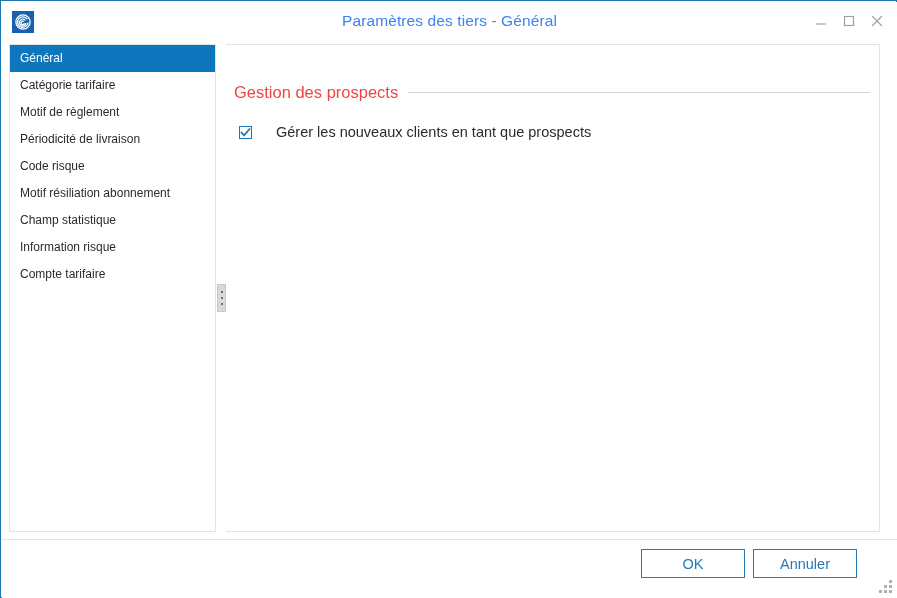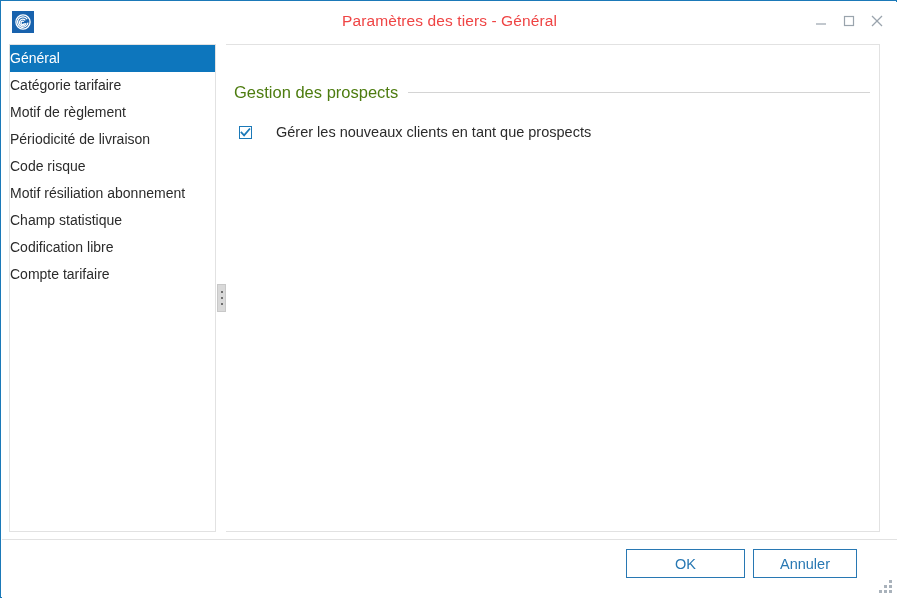--- a/index.html
+++ b/index.html
@@ -43,21 +43,21 @@
     justify-content: center;
   }
   .app-icon svg { display: block; }
 
   .title-text {
     position: absolute;
     left: 0; top: 10px;
     width: 895px;
     text-align: center;
     font-size: 15.5px;
-    color: #ef4444;
+    color: #3b82f6;
     letter-spacing: 0.1px;
     user-select: none;
   }
 
   .winbtns {
     position: absolute;
     right: 6px; top: 8px;
     display: flex;
     align-items: center;
   }
@@ -88,21 +88,22 @@
     height: 488px;
     box-sizing: border-box;
     border: 1px solid #e2e2e2;
     border-right: none;
     background: #ffffff;
     overflow: hidden;
   }
   .side-item {
     height: 27px;
     line-height: 27px;
-    font-size: 14px;
+    padding-left: 10px;
+    font-size: 12px;
     color: #2b2b2b;
     white-space: nowrap;
     cursor: default;
     user-select: none;
   }
   .side-item.selected {
     background: #0d76bd;
     color: #ffffff;
   }
 
@@ -153,21 +154,21 @@
 
   .group-header {
     position: absolute;
     left: 8px; top: 38px;
     width: 636px;
     display: flex;
     align-items: center;
   }
   .group-title {
     font-size: 16.5px;
-    color: #4d7c0f;
+    color: #ef4444;
     white-space: nowrap;
     user-select: none;
   }
   .group-rule {
     flex: 1;
     height: 1px;
     background: #d4d4d4;
     margin-left: 10px;
   }
 
@@ -218,21 +219,21 @@
     border: 1px solid #2878b3;
     background: #ffffff;
     color: #2878b3;
     font-size: 14.5px;
     font-family: "Liberation Sans", sans-serif;
     cursor: pointer;
     display: flex;
     align-items: center;
     justify-content: center;
   }
-  .btn-ok    { right: 152px; width: 119px; }
+  .btn-ok    { right: 152px; width: 104px; }
   .btn-cancel{ right: 40px;  width: 104px; }
 
   .resize-grip {
     position: absolute;
     right: 5px;
     bottom: 5px;
     width: 14px;
     height: 14px;
   }
   .resize-grip i {
@@ -285,21 +286,21 @@
   <div class="content-wrap">
 
     <div class="sidebar">
       <div class="side-item selected"><span>Général</span></div>
       <div class="side-item"><span>Catégorie tarifaire</span></div>
       <div class="side-item"><span>Motif de règlement</span></div>
       <div class="side-item"><span>Périodicité de livraison</span></div>
       <div class="side-item"><span>Code risque</span></div>
       <div class="side-item"><span>Motif résiliation abonnement</span></div>
       <div class="side-item"><span>Champ statistique</span></div>
-      <div class="side-item"><span>Codification libre</span></div>
+      <div class="side-item"><span>Information risque</span></div>
       <div class="side-item"><span>Compte tarifaire</span></div>
     </div>
 
     <div class="splitter">
       <div class="splitter-grip">
         <i></i>
           <i></i>
           <i></i>
       </div>
     </div>

